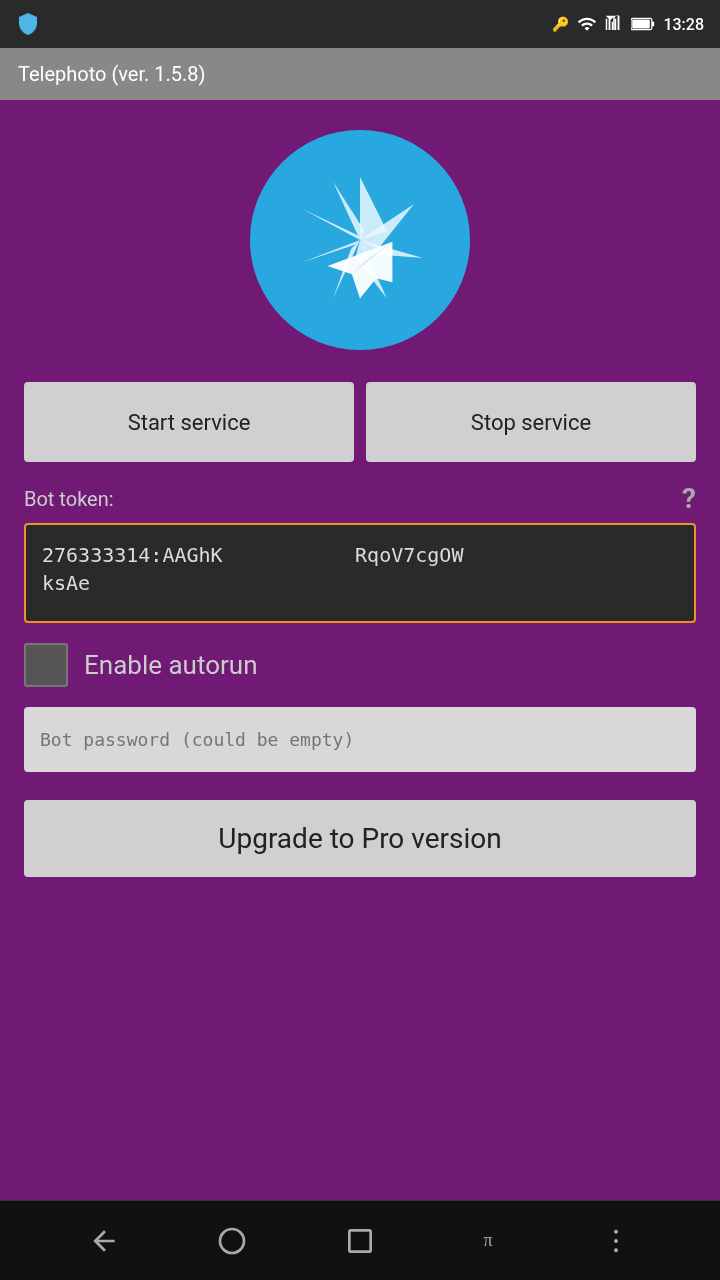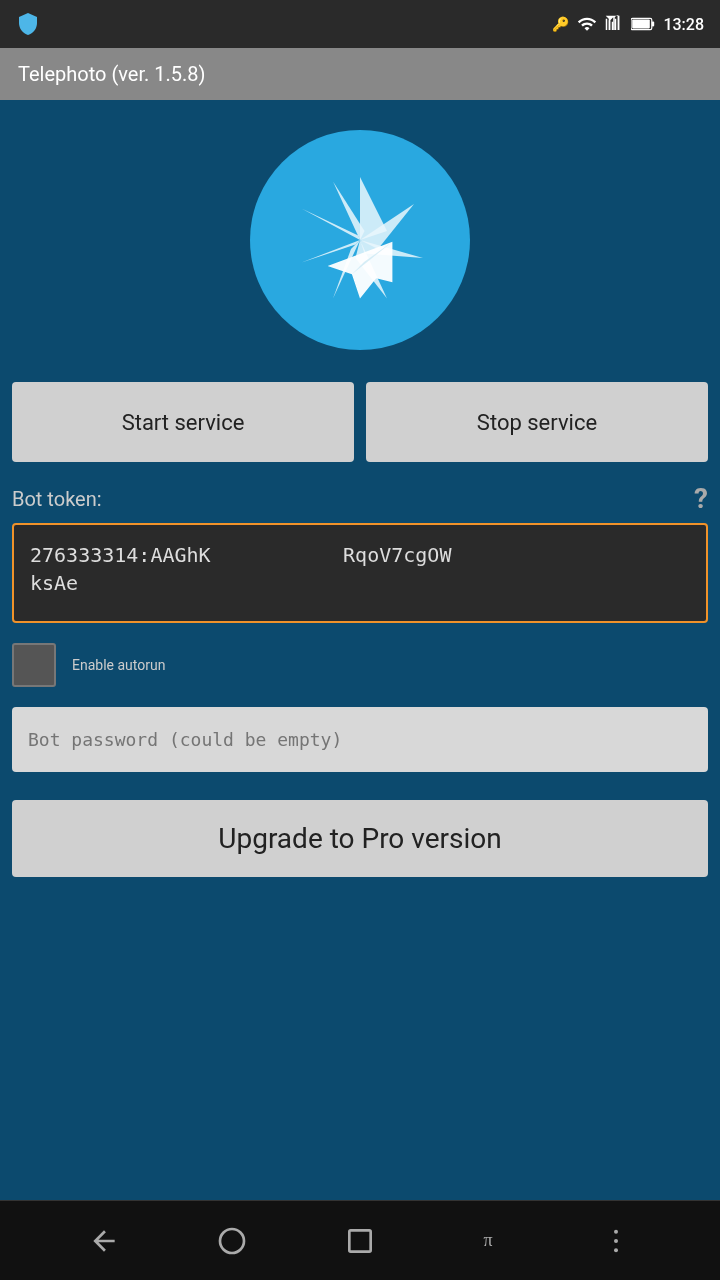--- a/index.html
+++ b/index.html
@@ -63,25 +63,25 @@
 
     .title-bar-text {
       color: white;
       font-size: 20px;
       font-weight: 400;
     }
 
     
     .main-content {
       flex: 1;
-      background: #0c4a6e;
+      background: #701a75;
       display: flex;
       flex-direction: column;
       align-items: center;
-      padding: 30px 12px 20px;
+      padding: 30px 24px 20px;
     }
 
     
     .logo-container {
       width: 220px;
       height: 220px;
       border-radius: 50%;
       background: #29a8e0;
       display: flex;
       align-items: center;
@@ -168,21 +168,21 @@
       height: 44px;
       background: #555555;
       border: 2px solid #777;
       border-radius: 3px;
       cursor: pointer;
       flex-shrink: 0;
     }
 
     .autorun-label {
       color: #cccccc;
-      font-size: 14px;
+      font-size: 26px;
     }
 
     
     .password-input {
       width: 100%;
       background: #d8d8d8;
       border: none;
       border-radius: 4px;
       padding: 22px 16px;
       color: #888888;

